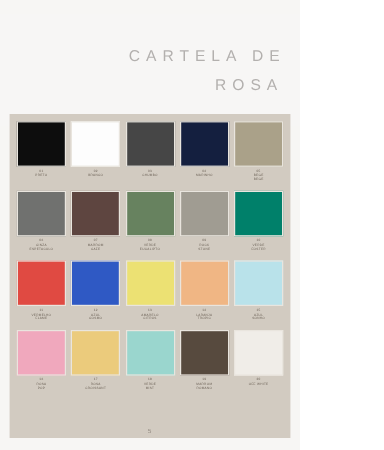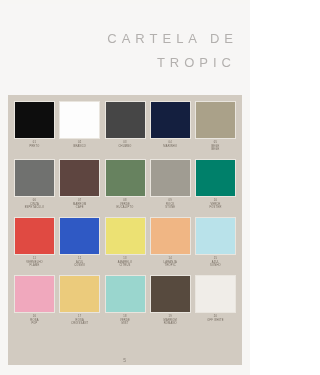--- a/index.html
+++ b/index.html
@@ -16,21 +16,21 @@
   .page {
     position: relative;
     width: 250px;
     height: 375px;
     background: #f7f6f4;
   }
   
   .header {
     position: absolute;
     left: 0;
-    top: 4px;
+    top: 12px;
     width: 250px;
     height: 93px;
     background: #f7f6f5;
     box-sizing: border-box;
     padding-right: 12px;
     display: flex;
     flex-direction: column;
     align-items: flex-end;
     justify-content: center;
   }
@@ -114,21 +114,21 @@
     letter-spacing: 0.5px;
   }
 </style>
 </head>
 <body>
 
 <div class="page">
 
   <div class="header">
     <div class="title-line1">CARTELA DE</div>
-    <div class="title-line2">TROPIC</div>
+    <div class="title-line2">ROSA</div>
   </div>
 
   <div class="panel">
     <div class="rows" id="swatch-rows">
         <div class="row">
           <div class="cell">
             <div class="swatch" style="background: rgb(13, 13, 13); border-color: rgb(233, 229, 222);"></div>
             <div class="cap" style="color: rgb(110, 100, 89);"><span class="code">01</span><span class="nm">PRETO</span></div>
           </div>
           <div class="cell">

